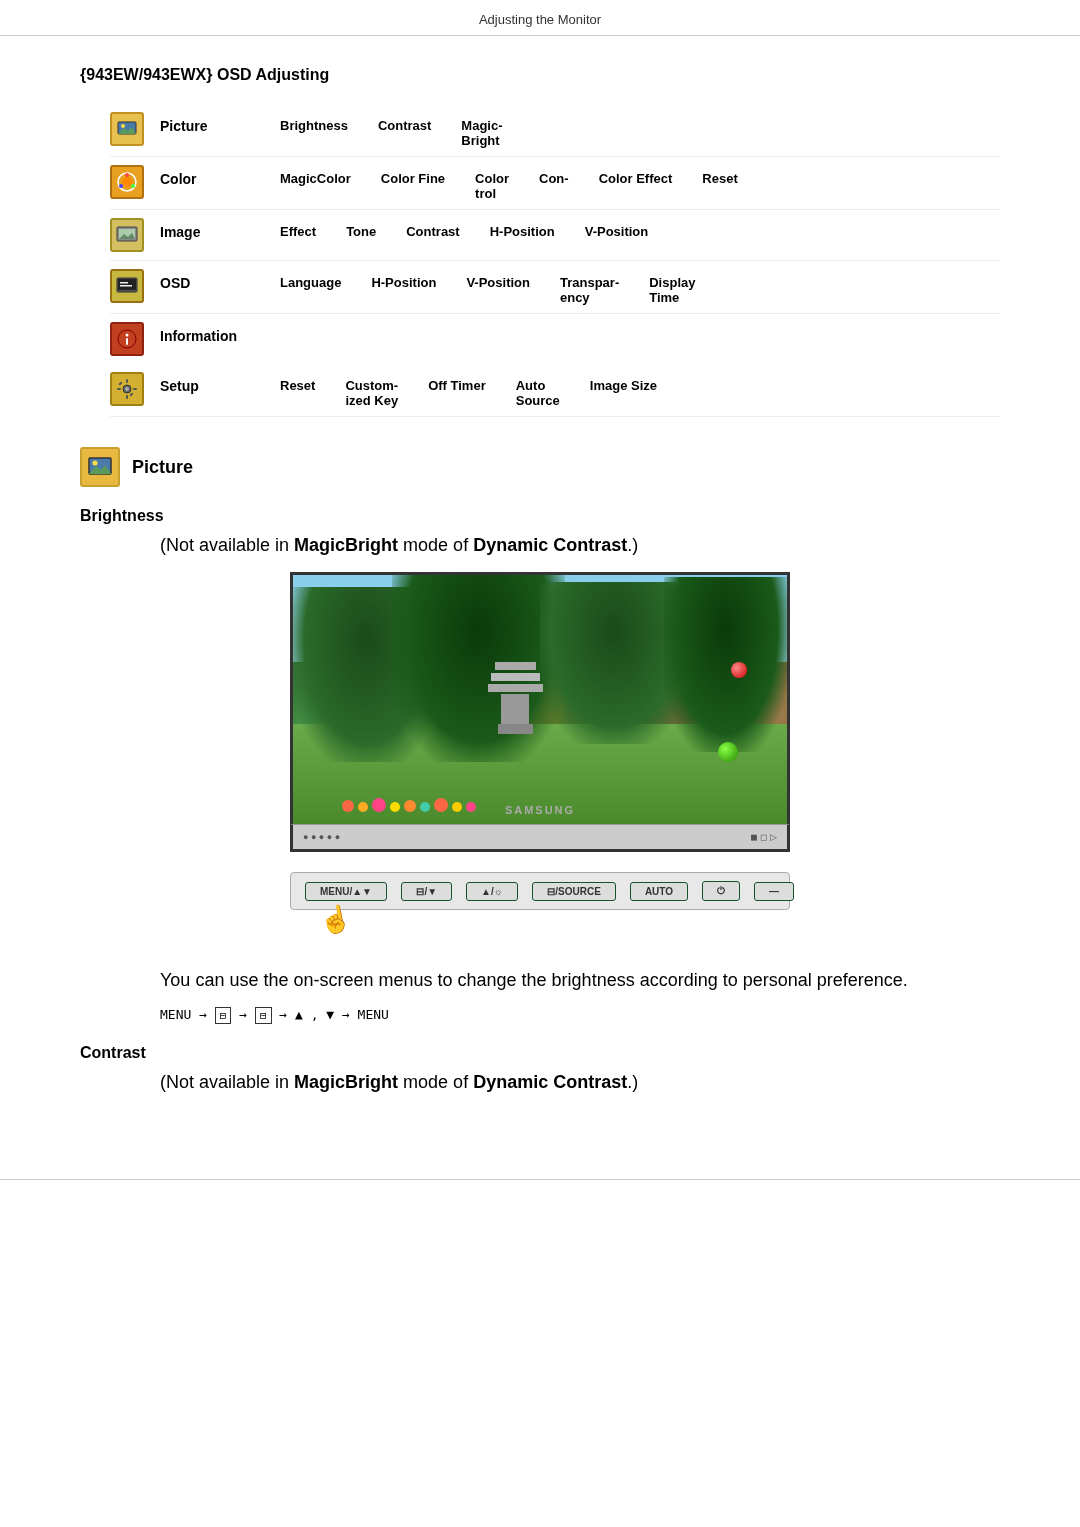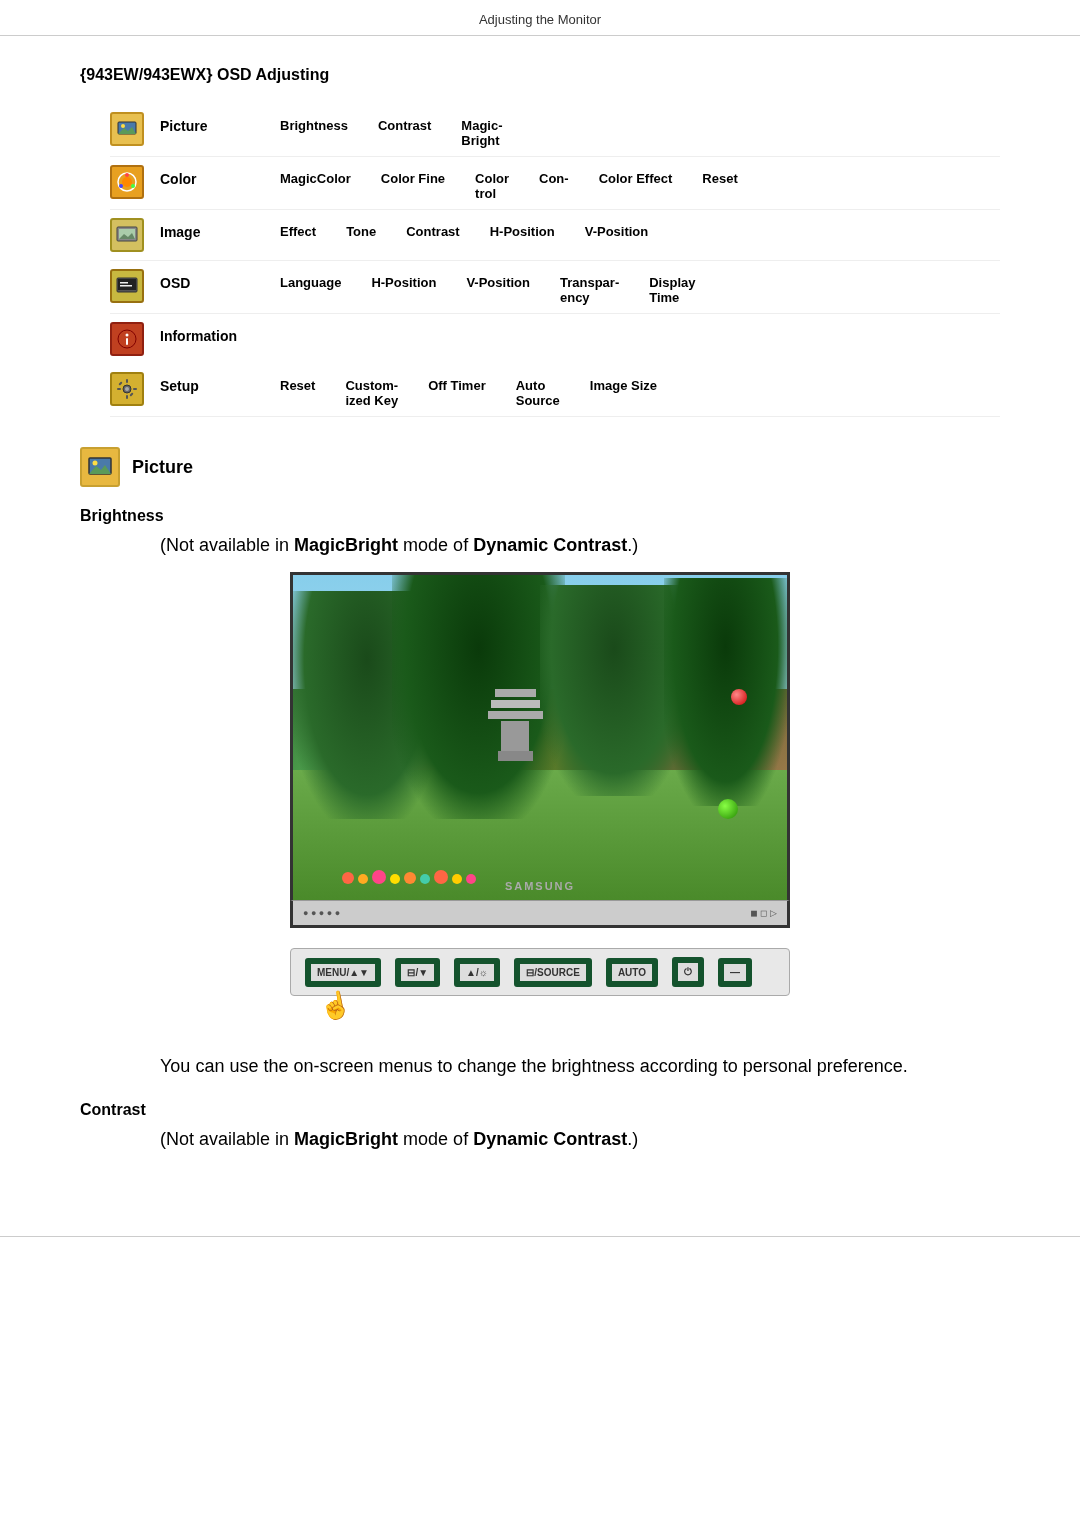--- a/index.html
+++ b/index.html
@@ -87,21 +87,21 @@
     }
 
     
     .monitor-container {
       margin: 0 auto 20px;
       width: 500px;
     }
 
     .monitor-screen {
       width: 500px;
-      height: 328px;
+      height: 252px;
       background: linear-gradient(
         135deg,
         #2a5c2a 0%,
         #3a7a3a 15%,
         #4a9a4a 25%,
         #6ab060 35%,
         #8a8a3a 45%,
         #5a7a2a 55%,
         #3a6a2a 65%,
         #7a6a3a 75%,
@@ -159,23 +159,23 @@
       padding: 8px 14px;
       display: flex;
       align-items: center;
       gap: 14px;
       font-size: 10px;
       font-weight: bold;
       color: #333;
     }
     .ctrl-btn {
       background: #ddd;
-      border: 6px solid #14532d;
+      border: 1px solid #14532d;
       border-radius: 3px;
-      padding: 3px 6px;
+      padding: 3px 14px;
       font-size: 10px;
       white-space: nowrap;
     }
     .finger-cursor {
       font-size: 26px;
       margin-left: 10px;
       transform: rotate(-10deg);
       display: inline-block;
     }
 
@@ -441,20 +441,23 @@
       <span class="ctrl-btn">⏻</span>
       <span class="ctrl-btn">—</span>
     </div>
     <div style="margin-left:20px; margin-top:-5px;">
       <span class="finger-cursor">☝</span>
     </div>
   </div>
 
   <div class="description-text">You can use the on-screen menus to change the brightness according to personal preference.</div>
 
+  <div class="menu-path">
+    <span>MENU → <span class="box-arrow">⊟</span> → <span class="box-arrow">⊟</span> → ▲ , ▼ → MENU</span>
+  </div>
 
   <div class="subsection-title">Contrast</div>
 
   <div class="note-text">
     <span>(Not available in </span><strong>MagicBright</strong><span> mode of </span><strong>Dynamic Contrast</strong><span>.)</span>
   </div>
 
 </div>
 
 <div class="page-footer"></div>

